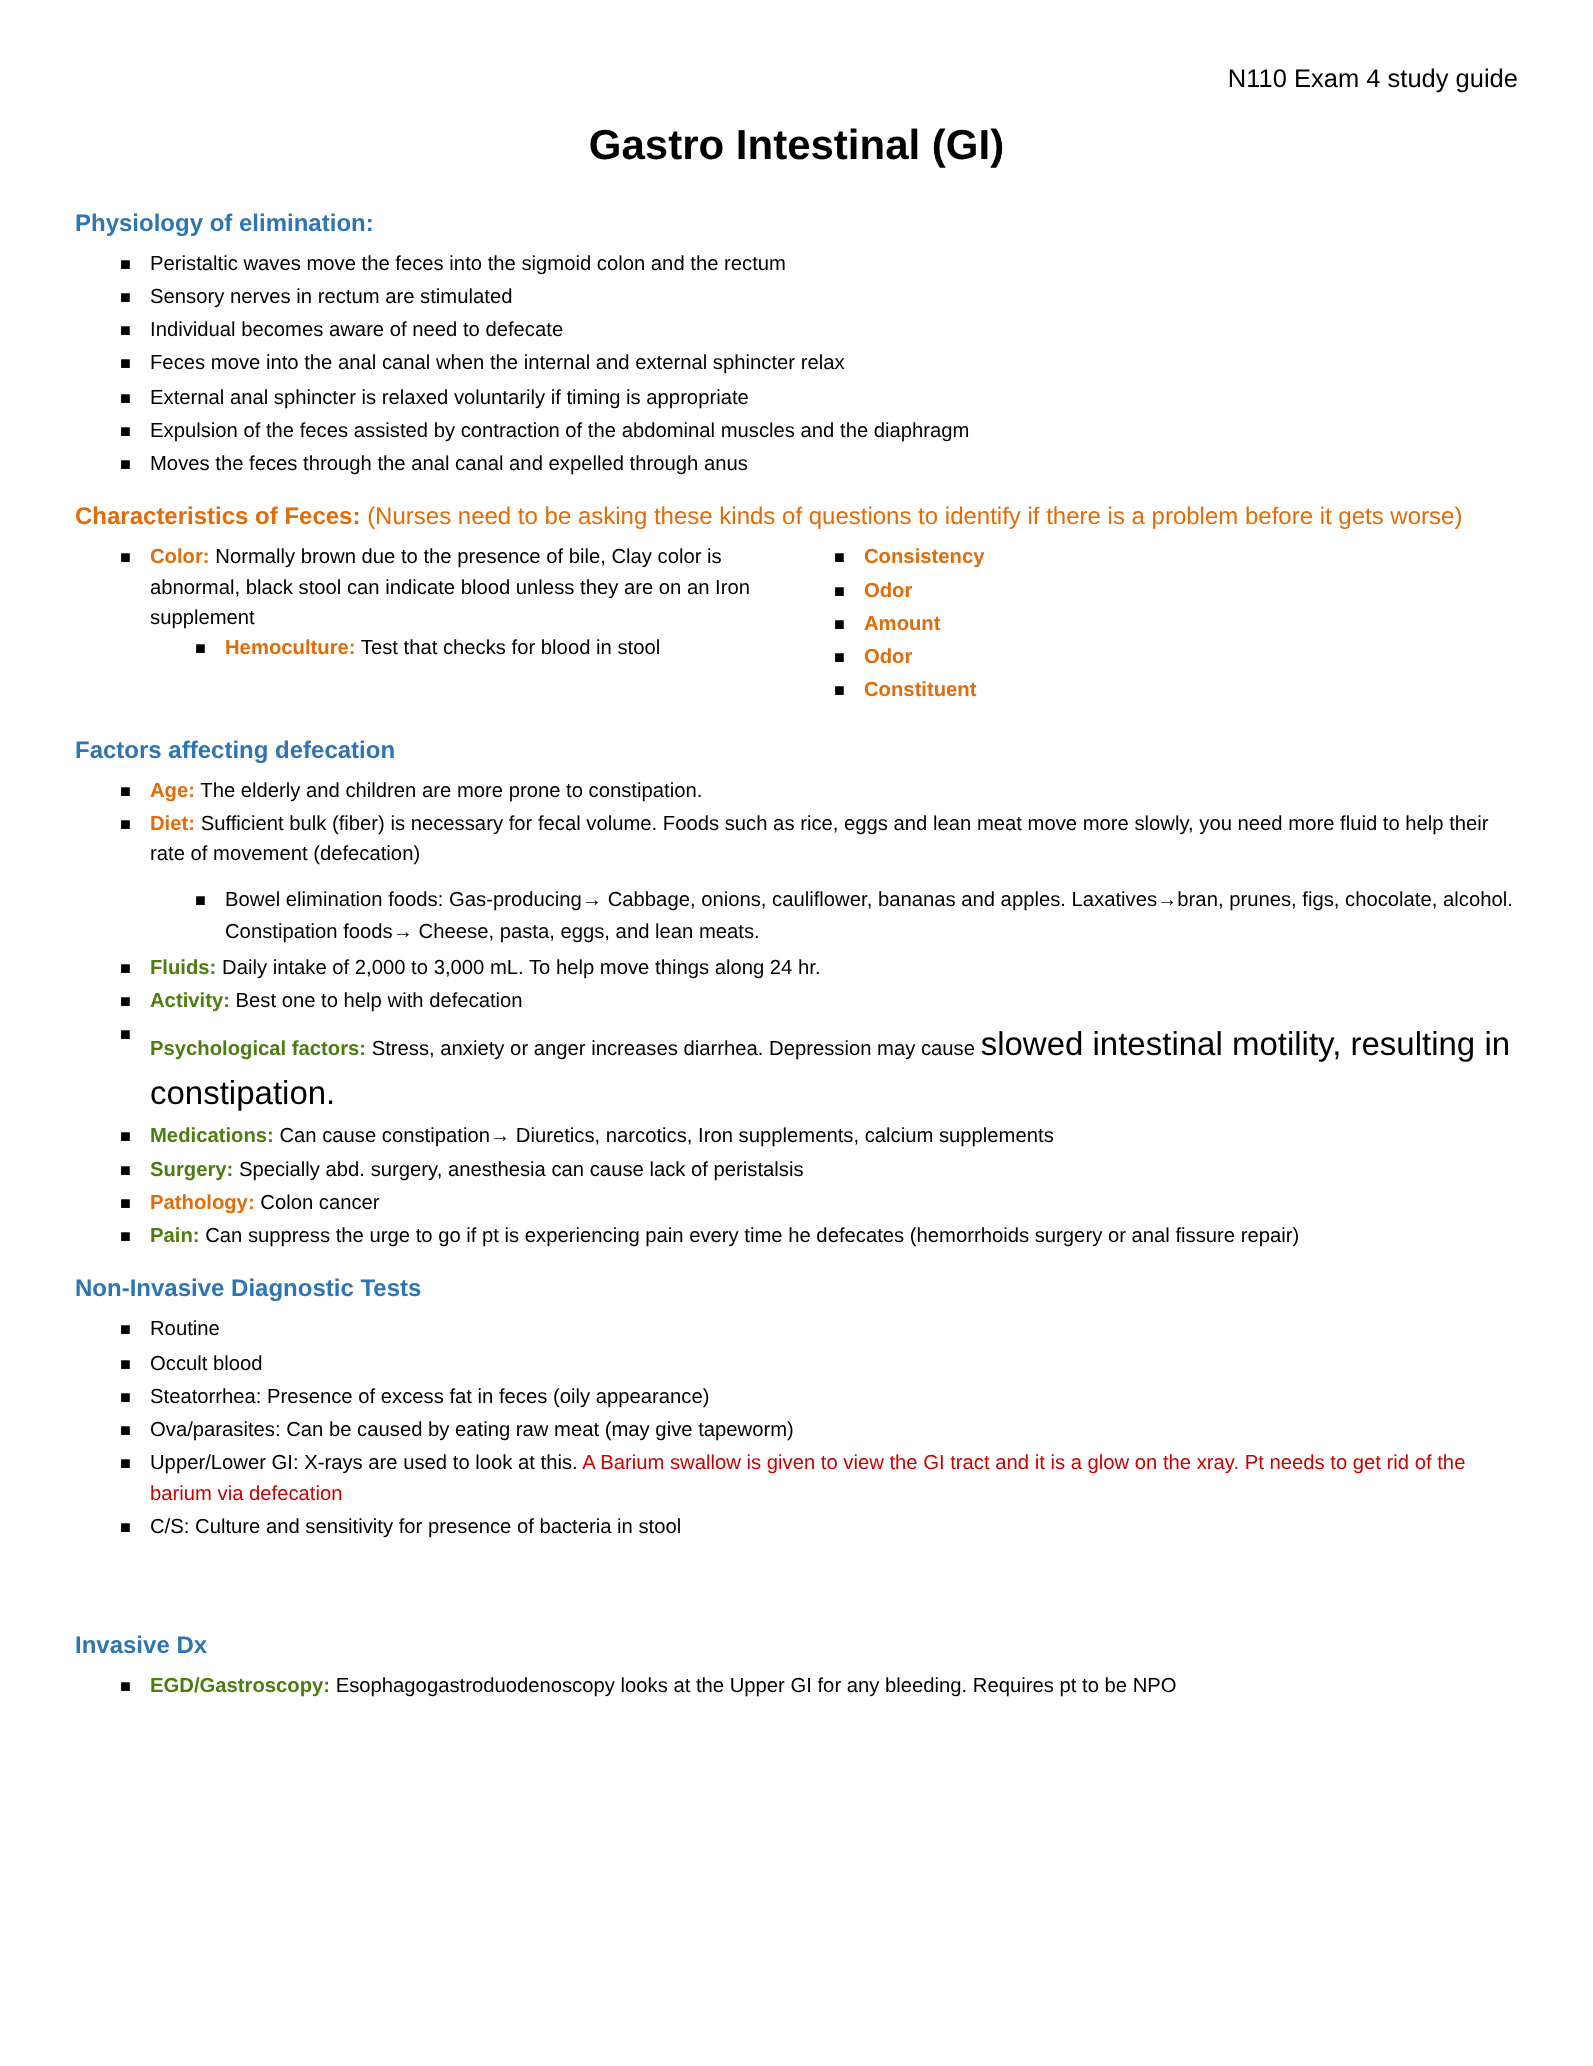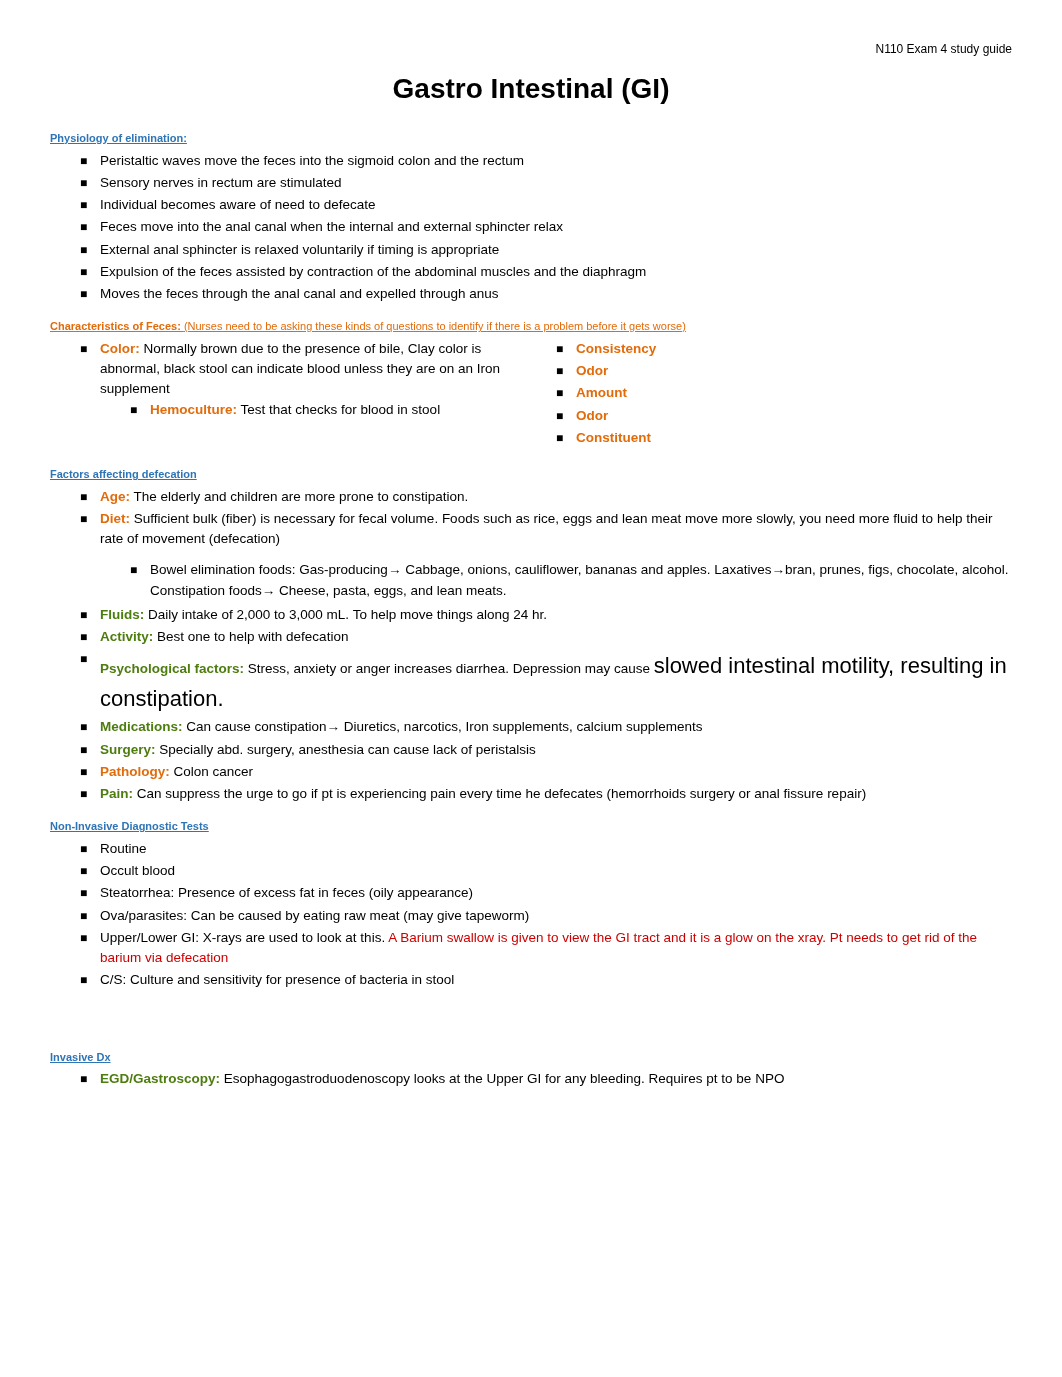--- a/index.html
+++ b/index.html
@@ -8,36 +8,35 @@
       font-size: 14px;
       color: #000;
       background: #fff;
       padding: 40px 50px;
       max-width: 1062px;
       margin: 0 auto;
       line-height: 1.5;
     }
     .top-right {
       text-align: right;
-      font-size: 12px;
+      font-size: 17px;
       margin-bottom: 10px;
     }
     .page-title {
       text-align: center;
       font-size: 28px;
       font-weight: bold;
       margin-bottom: 20px;
     }
     .section-heading {
       color: #2e75b6;
-      font-size: 11px;
+      font-size: 16px;
       font-weight: bold;
       margin-top: 14px;
       margin-bottom: 4px;
-      text-decoration: underline;
     }
     .orange-heading {
       color: #e26b0a;
     }
     ul.bullet-list {
       list-style: none;
       margin-left: 30px;
       margin-bottom: 4px;
     }
     ul.bullet-list li {

